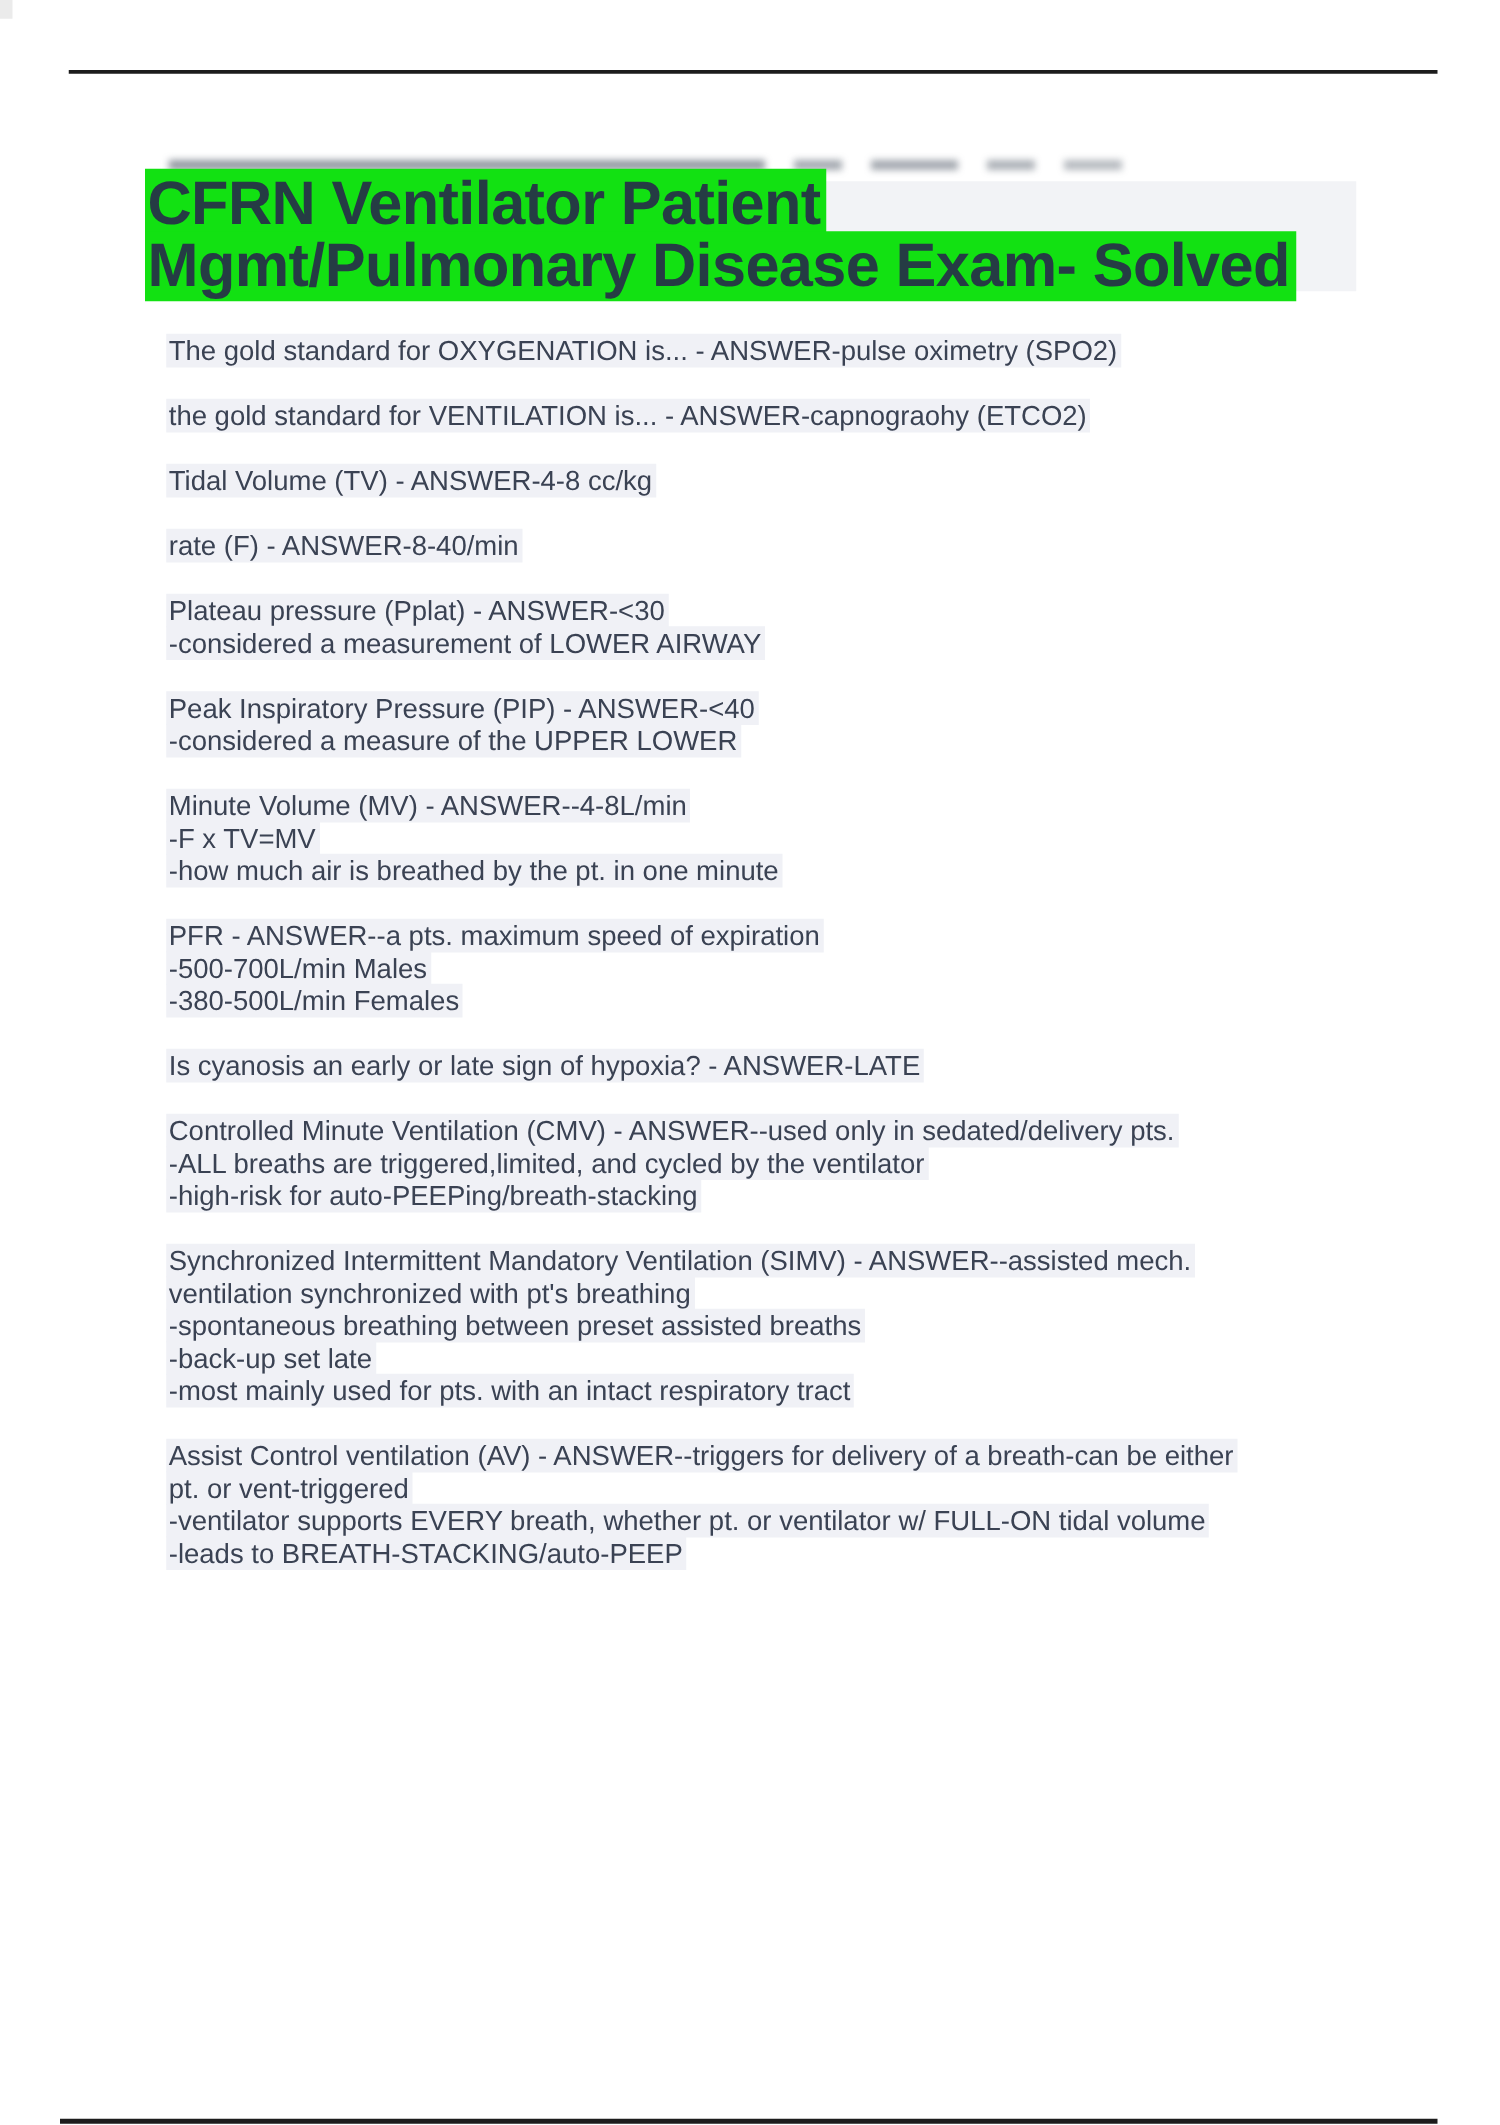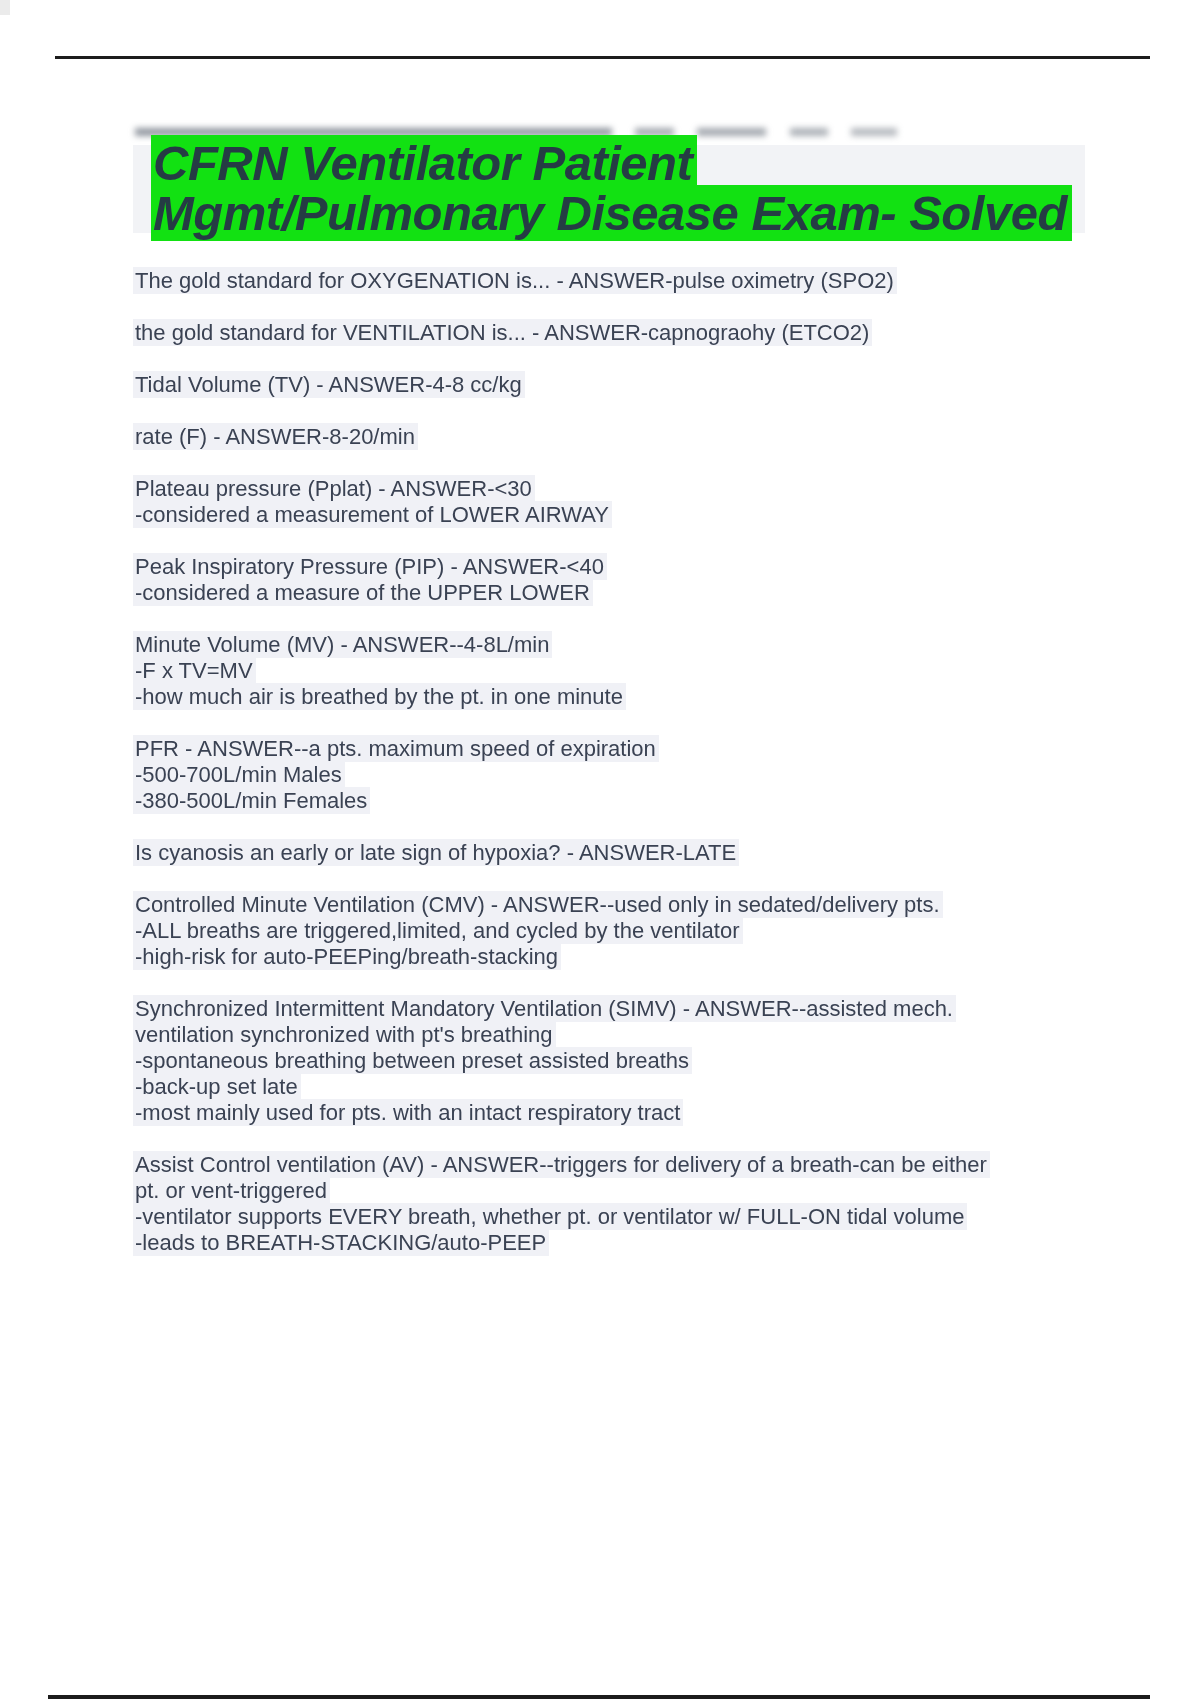--- a/index.html
+++ b/index.html
@@ -51,23 +51,22 @@
     filter: blur(3px);
   }
   .title-panel {
     position: absolute;
     left: 133px; top: 145px;
     width: 952px; height: 88px;
     background: var(--panel, #f2f3f6);
   }
   .title-block {
     position: absolute;
-    left: 151px; top: 138px;
+    left: 116px; top: 138px;
     width: 1000px;
-    font-style: italic;
   }
   .title-line {
     font-size: 49px;
     line-height: 50px;
     font-weight: bold;
     color: var(--title-text, #253c44);
     letter-spacing: -0.5px;
     white-space: nowrap;
   }
   .title-line > span {
@@ -111,21 +110,21 @@
       <div class="para">
         <div class="line"><span>The gold standard for OXYGENATION is... - ANSWER-pulse oximetry (SPO2)</span></div>
       </div>
       <div class="para">
         <div class="line"><span>the gold standard for VENTILATION is... - ANSWER-capnograohy (ETCO2)</span></div>
       </div>
       <div class="para">
         <div class="line"><span>Tidal Volume (TV) - ANSWER-4-8 cc/kg</span></div>
       </div>
       <div class="para">
-        <div class="line"><span>rate (F) - ANSWER-8-20/min</span></div>
+        <div class="line"><span>rate (F) - ANSWER-8-40/min</span></div>
       </div>
       <div class="para">
         <div class="line"><span>Plateau pressure (Pplat) - ANSWER-&lt;30</span></div>
         <div class="line"><span>-considered a measurement of LOWER AIRWAY</span></div>
       </div>
       <div class="para">
         <div class="line"><span>Peak Inspiratory Pressure (PIP) - ANSWER-&lt;40</span></div>
         <div class="line"><span>-considered a measure of the UPPER LOWER</span></div>
       </div>
       <div class="para">

